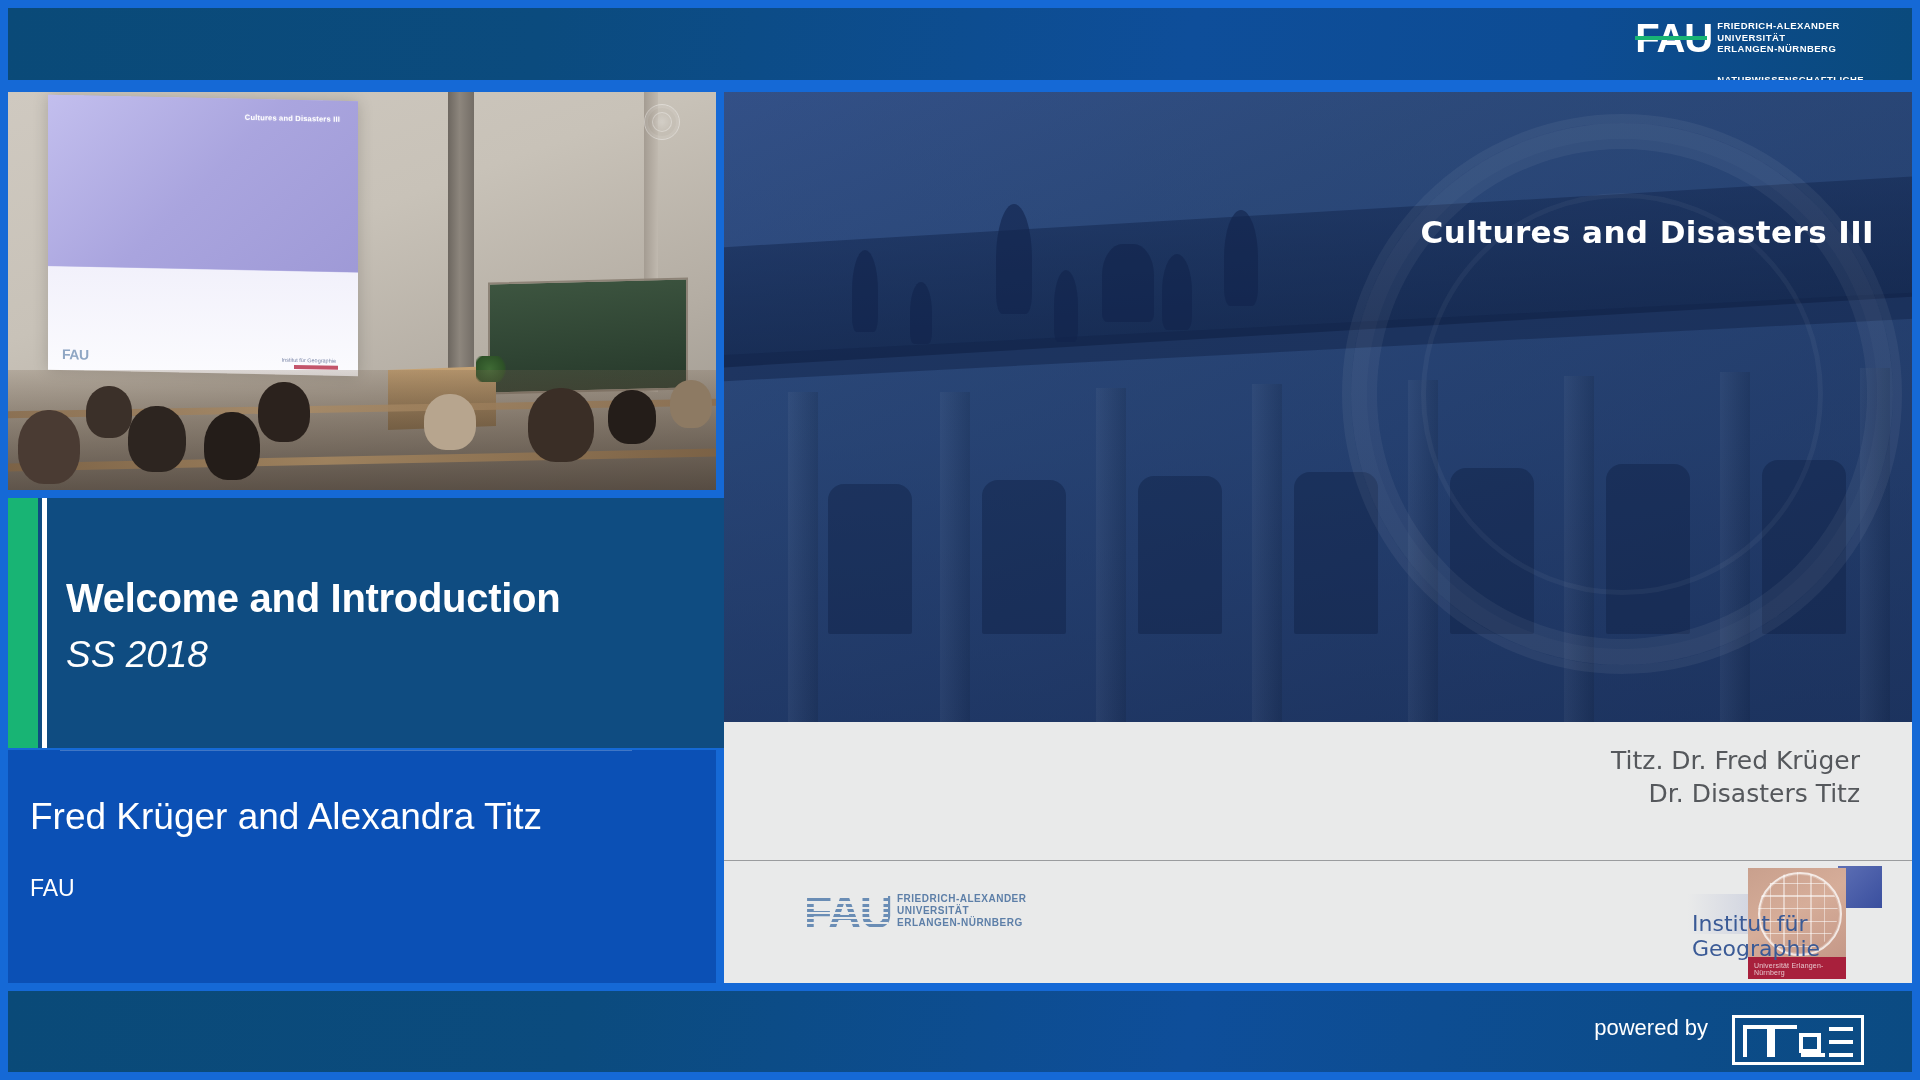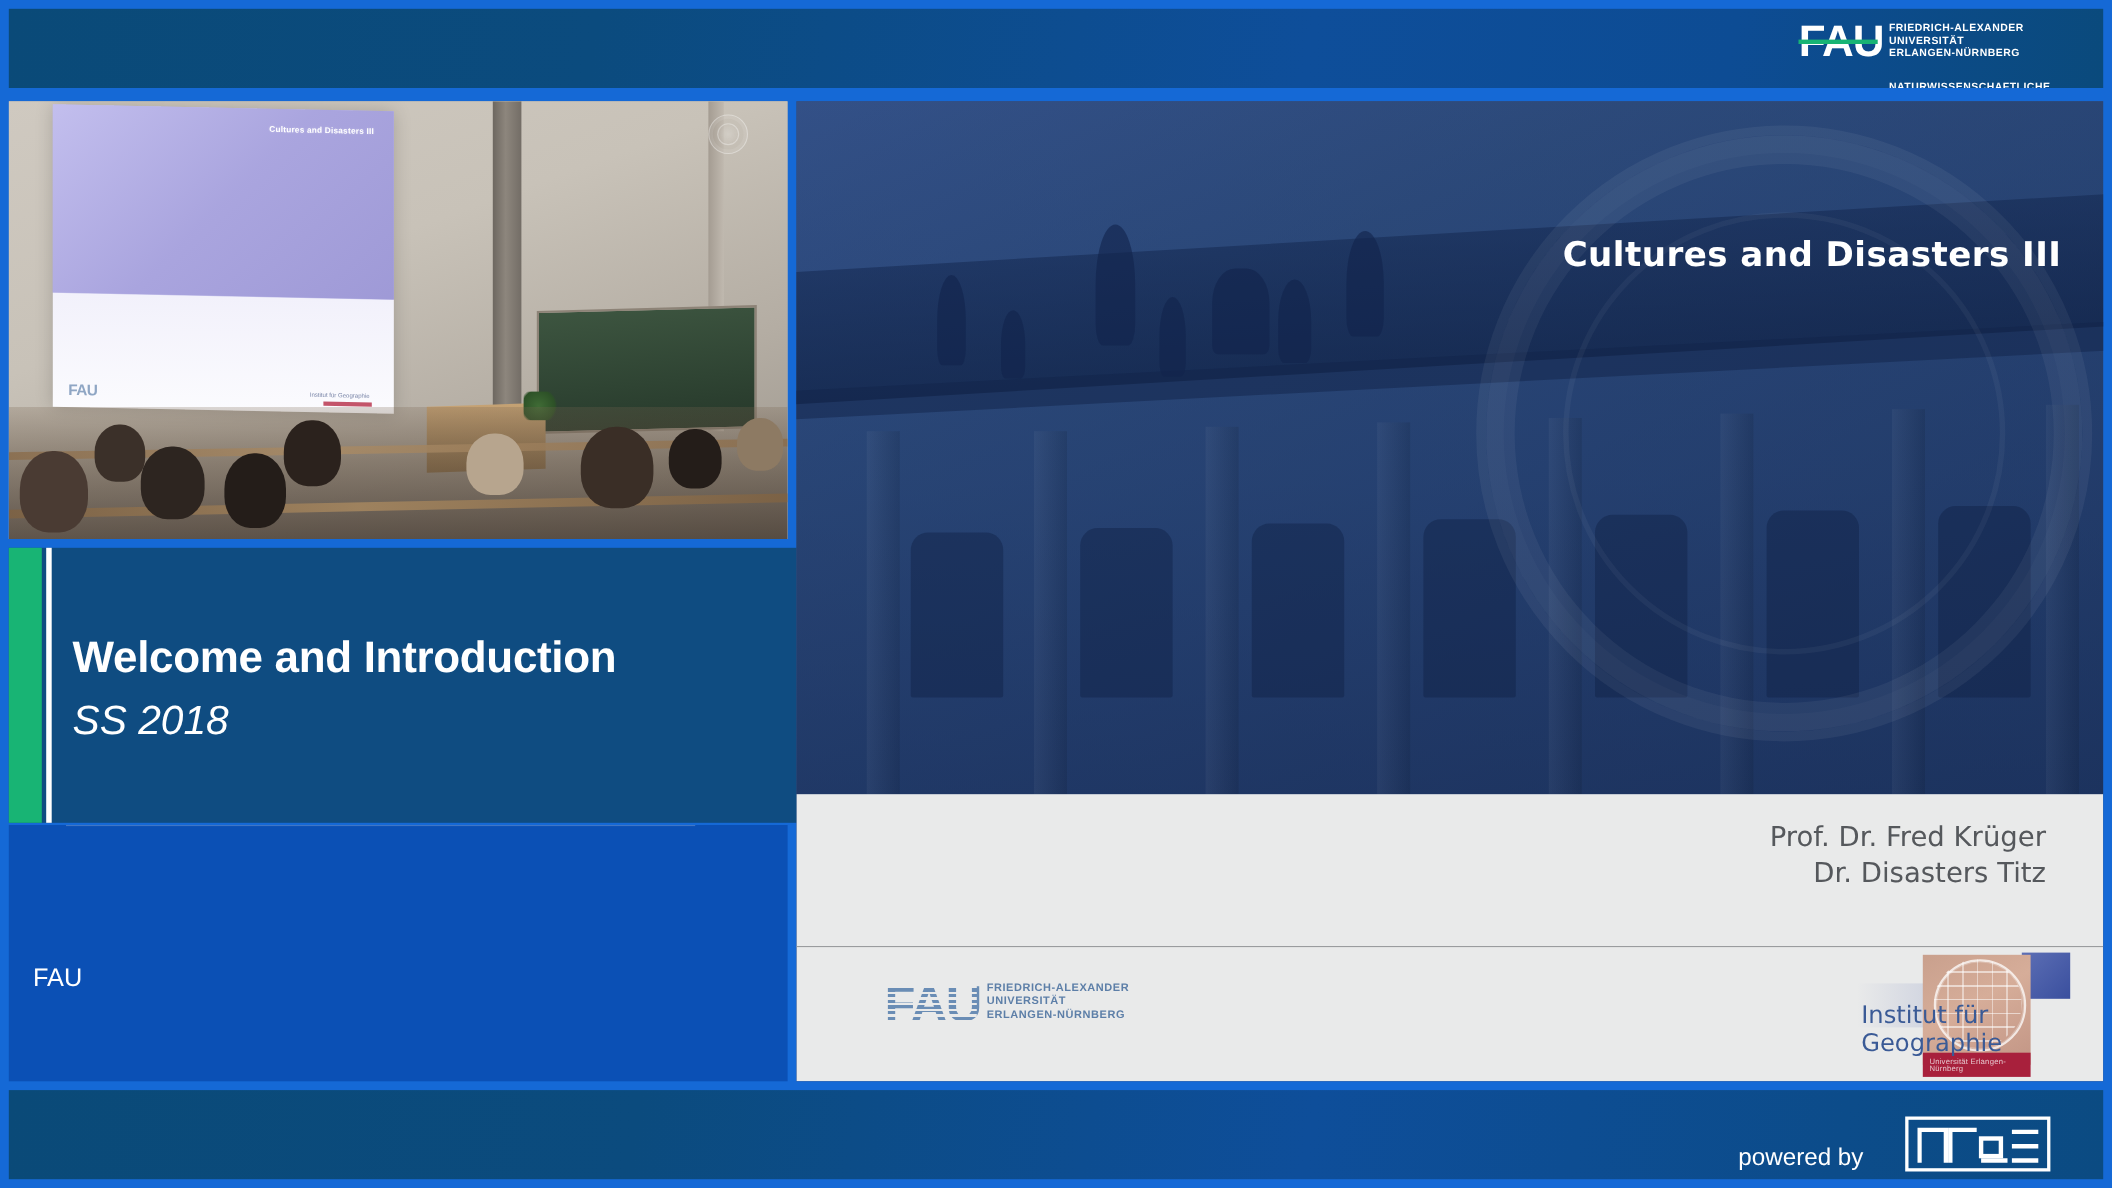--- a/index.html
+++ b/index.html
@@ -296,21 +296,21 @@
     position:absolute; left:6px; top:5px; font-size:7px; color:#e6c6cd; letter-spacing:0.2px;
   }
 
   
   .footer {
     position:absolute; left:8px; top:991px; width:1904px; height:81px;
     background:linear-gradient(100deg,#0a4a78 0%,#0b4b7e 30%,#0e4e9a 62%,#0b4b82 100%);
   }
   .powered {
     position:absolute; right:48px; top:24px;
-    display:flex; align-items:flex-end; gap:38px;
+    display:flex; align-items:flex-start; gap:24px;
   }
   .powered-label { font-size:22px; color:#ffffff; }
   .rrze {
     position:relative; width:132px; height:50px;
     border:3px solid #ffffff;
   }
   .rrze svg { position:absolute; left:8px; top:7px; }
 </style>
 </head>
 <body>
@@ -372,20 +372,21 @@
 
     <div class="title-panel">
       <div class="accent-green"></div>
       <div class="accent-white"></div>
       <div class="title-main">Welcome and Introduction</div>
       <div class="title-sub">SS 2018</div>
     </div>
 
     <div class="presenter-panel">
       <div class="presenter-divider"></div>
+      <div class="presenter-name">Fred Krüger and Alexandra Titz</div>
       <div class="presenter-org">FAU</div>
     </div>
   </div>
 
   <div class="slide">
     <div class="slide-photo">
       <div class="bld-roof"></div>
       <div class="bld-cornice"></div>
 
       <div class="statue" style="left:128px; top:158px; width:26px; height:82px;"></div>
@@ -413,21 +414,21 @@
       <div class="window-slot" style="left:882px; top:372px; width:84px; height:170px;"></div>
       <div class="window-slot" style="left:1038px;top:368px; width:84px; height:174px;"></div>
 
       <div class="slide-seal"></div>
     </div>
 
     <div class="slide-title">Cultures and Disasters III</div>
 
     <div class="slide-white">
       <div class="slide-names">
-        <div>Prof. Dr. Fred Krüger</div>
+        <div>Titz. Dr. Fred Krüger</div>
         <div>Dr. Disasters Titz</div>
       </div>
 
       <div class="slide-rule"></div>
 
       <div class="slide-fau">
         <div class="fau-mark-blue">
           <div class="fau-letters-blue">FAU</div>
           <div class="fau-scan"></div>
         </div>

